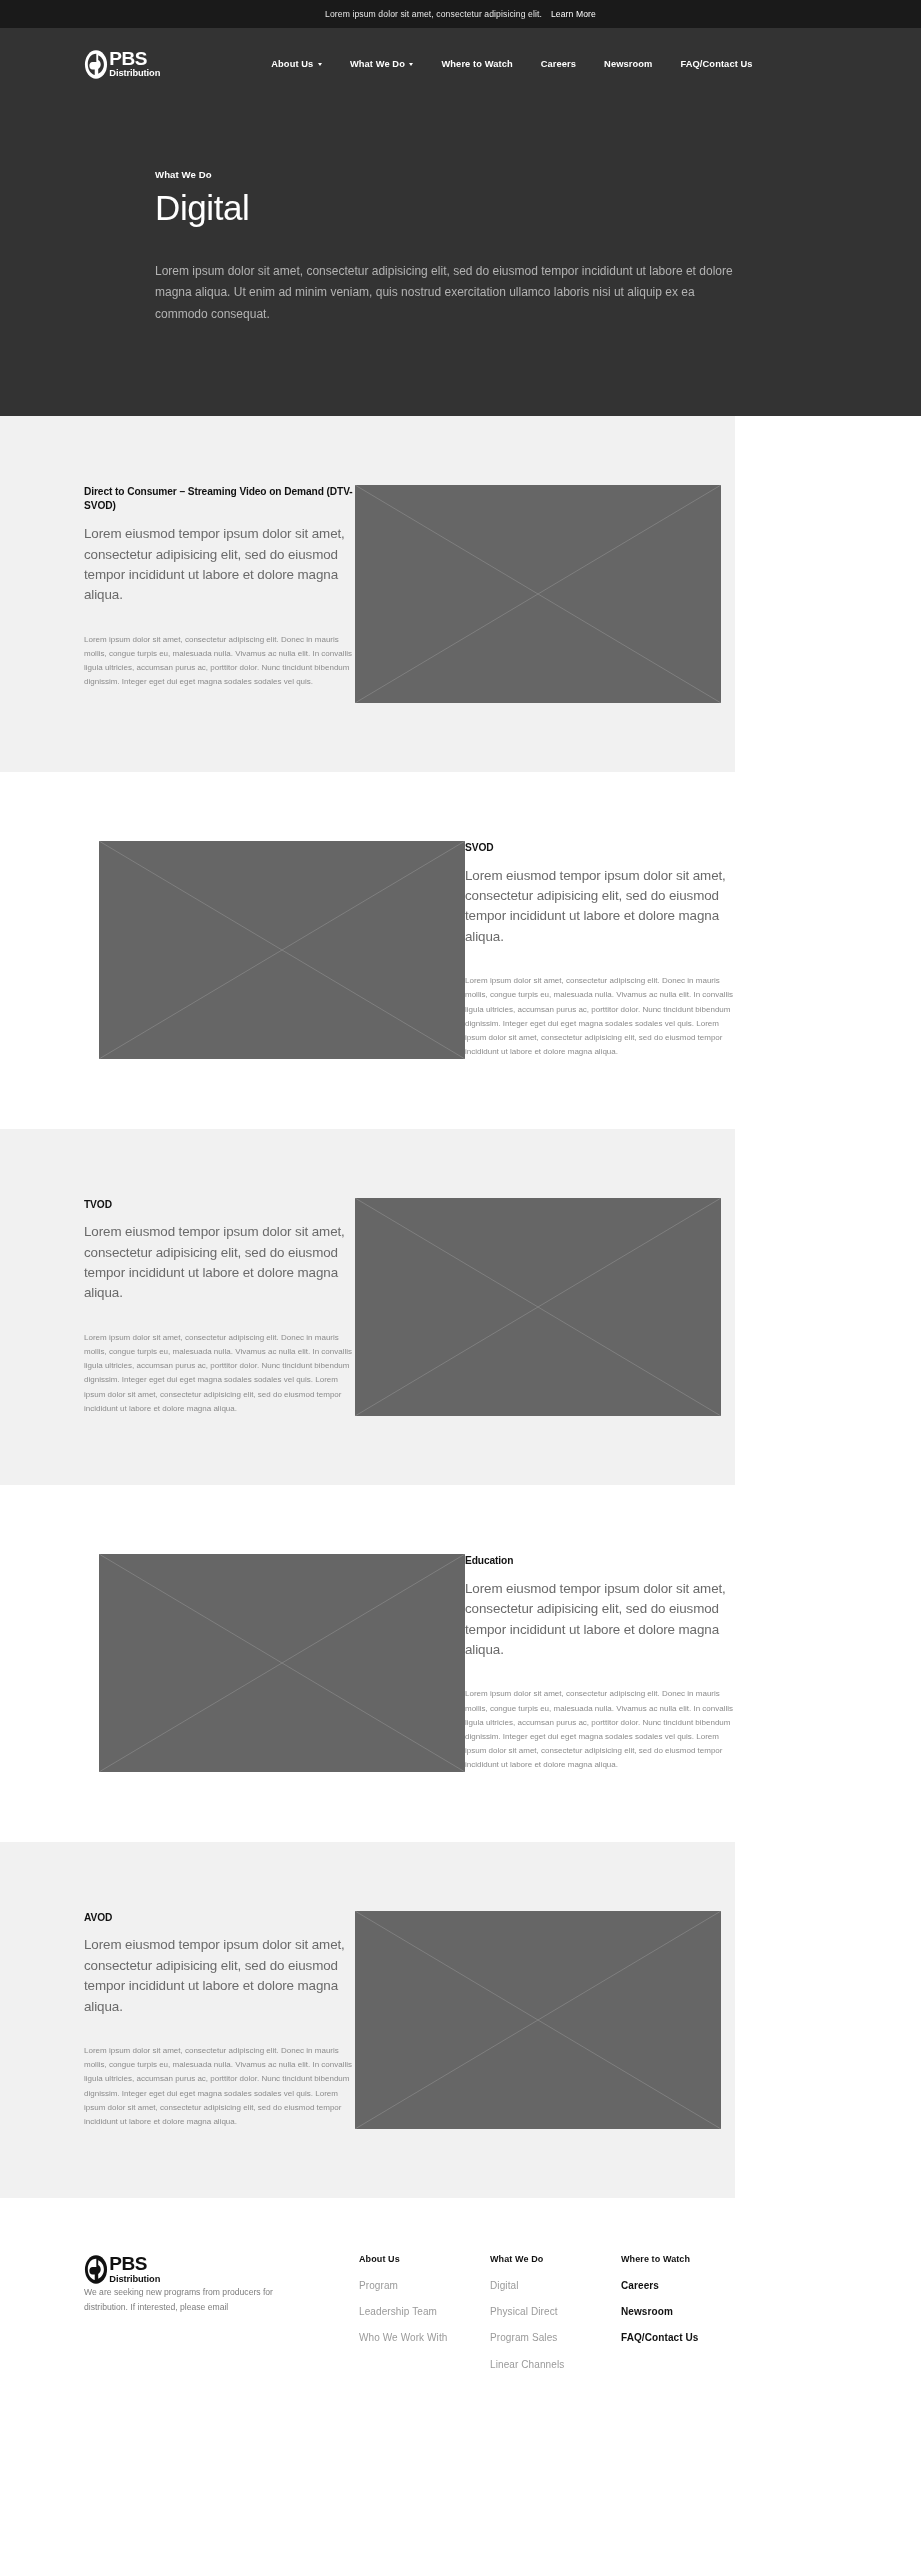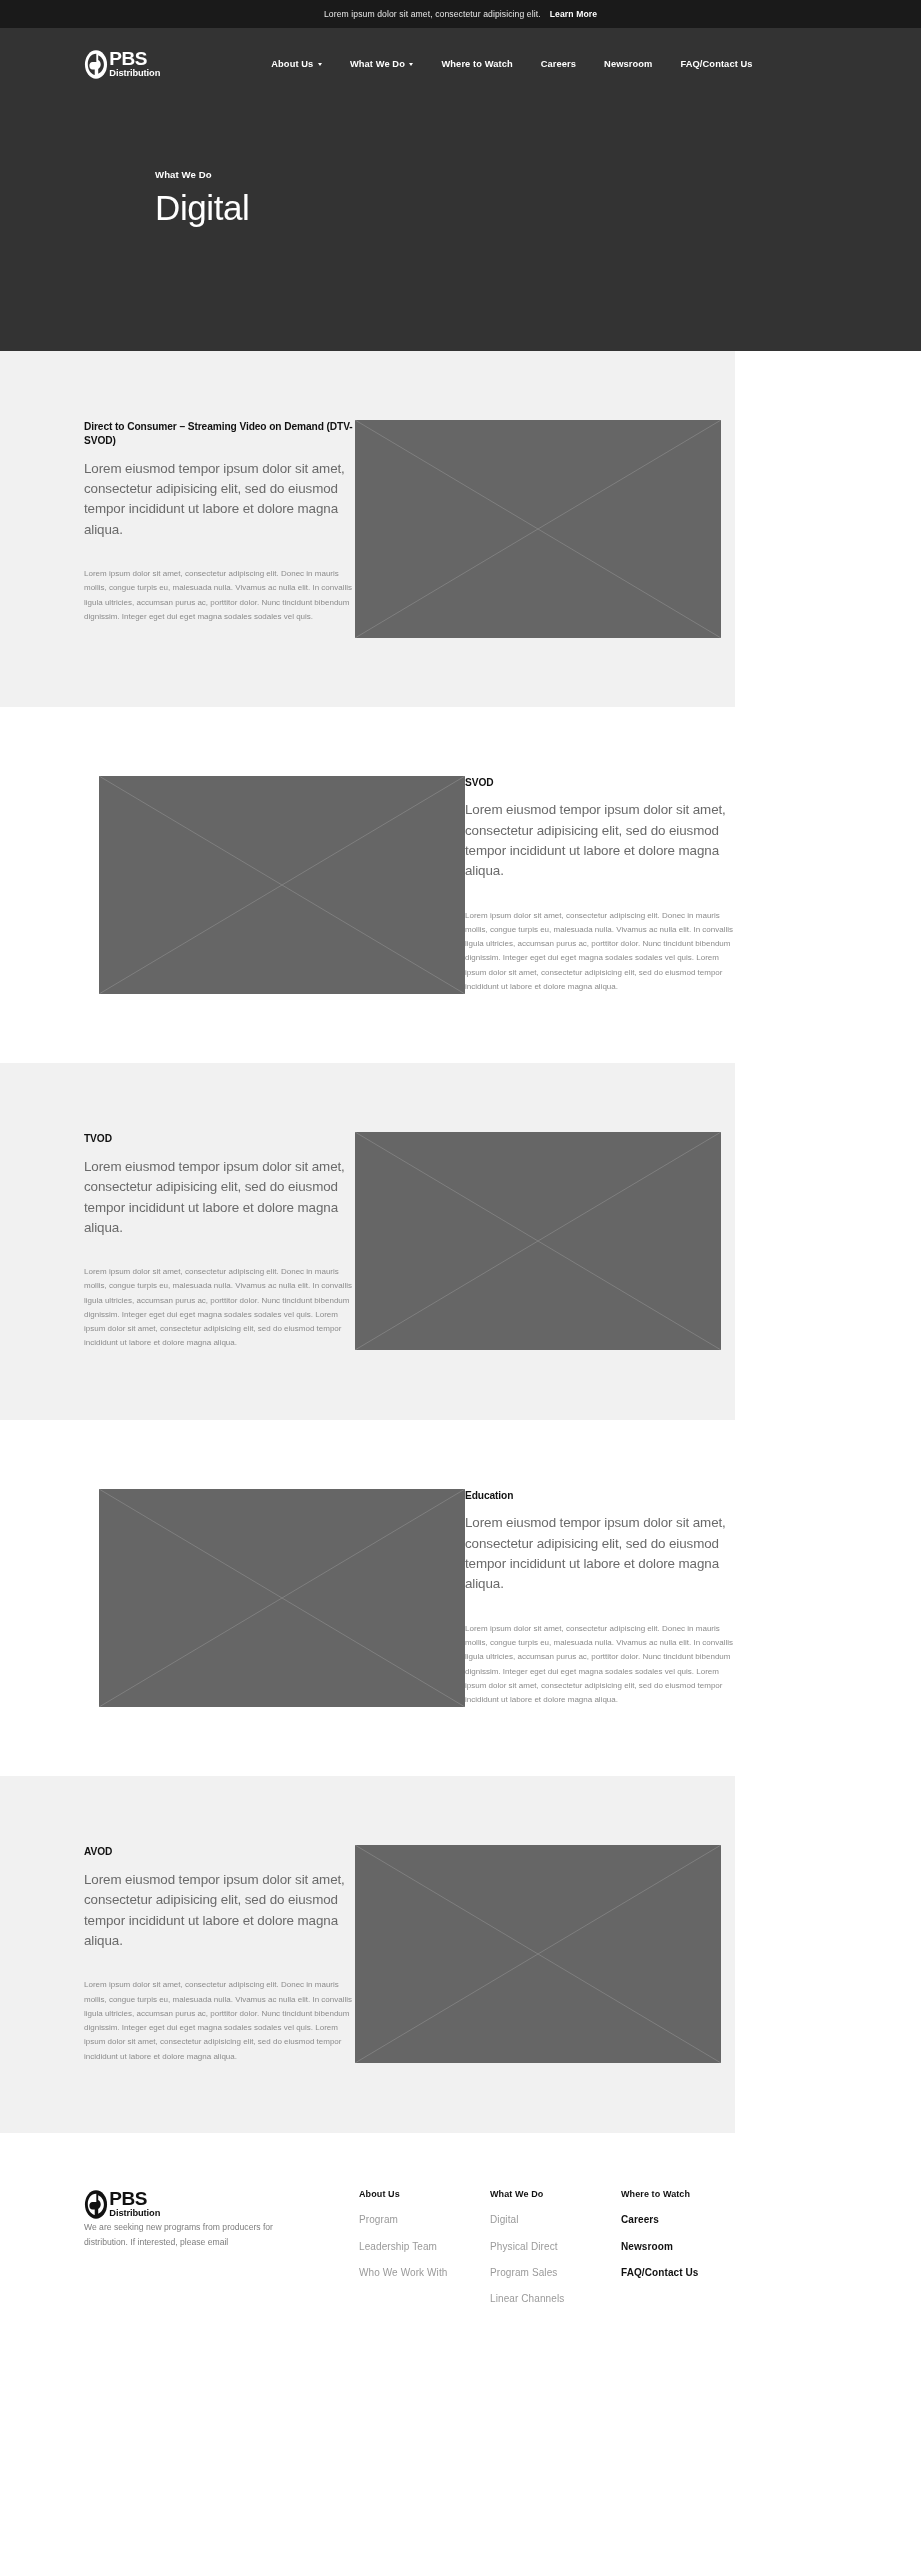--- a/index.html
+++ b/index.html
@@ -24,21 +24,21 @@
     gap: 9px;
   }
   .announce-text {
     color: #e8e8e8;
     font-size: 8.6px;
     letter-spacing: 0.1px;
   }
   .announce-link {
     color: #ffffff;
     font-size: 8.6px;
-    font-weight: 700;
+    font-weight: 400;
     text-decoration: none;
     cursor: pointer;
     letter-spacing: 0.1px;
   }
 
   
   .header {
     background: #333333;
     height: 72px;
     display: flex;
@@ -270,20 +270,21 @@
       <a class="nav-item">Where to Watch</a>
       <a class="nav-item">Careers</a>
       <a class="nav-item">Newsroom</a>
       <a class="nav-item">FAQ/Contact Us</a>
     </nav>
   </div>
 
   <div class="hero">
     <div class="hero-eyebrow">What We Do</div>
     <h1 class="hero-title">Digital</h1>
+    <p class="hero-body">Lorem ipsum dolor sit amet, consectetur adipisicing elit, sed do eiusmod tempor incididunt ut labore et dolore magna aliqua. Ut enim ad minim veniam, quis nostrud exercitation ullamco laboris nisi ut aliquip ex ea commodo consequat.</p>
   </div>
 
   <section class="section alt">
     <div class="section-inner">
       <div class="col-text">
         <div class="sec-kicker">Direct to Consumer – Streaming Video on Demand (DTV-SVOD)</div>
         <div class="sec-lead">Lorem eiusmod tempor ipsum dolor sit amet, consectetur adipisicing elit, sed do eiusmod tempor incididunt ut labore et dolore magna aliqua.</div>
         <div class="sec-body">Lorem ipsum dolor sit amet, consectetur adipiscing elit. Donec in mauris mollis, congue turpis eu, malesuada nulla. Vivamus ac nulla elit. In convallis ligula ultricies, accumsan purus ac, porttitor dolor. Nunc tincidunt bibendum dignissim. Integer eget dui eget magna sodales sodales vel quis.</div>
       </div>
       <div class="gap-mid"></div>

